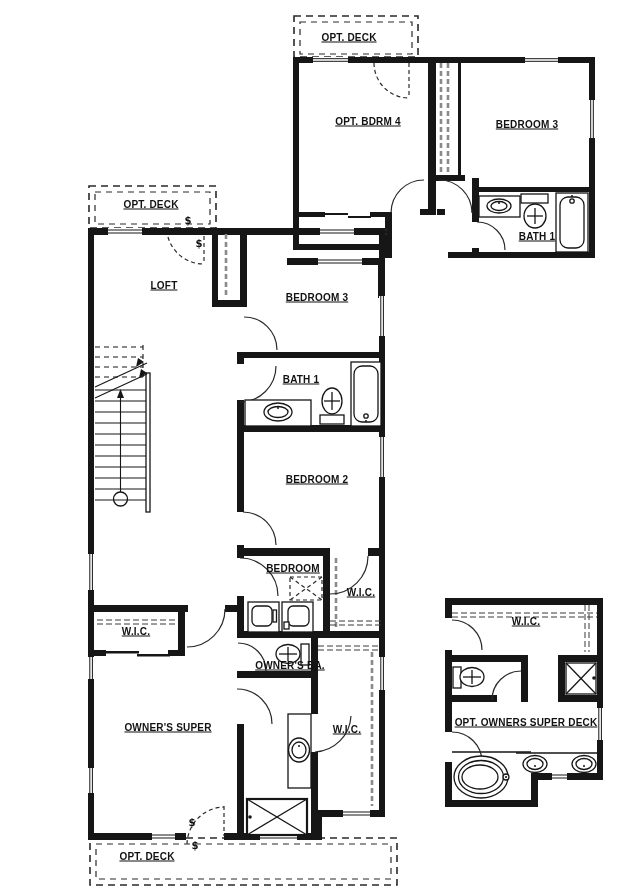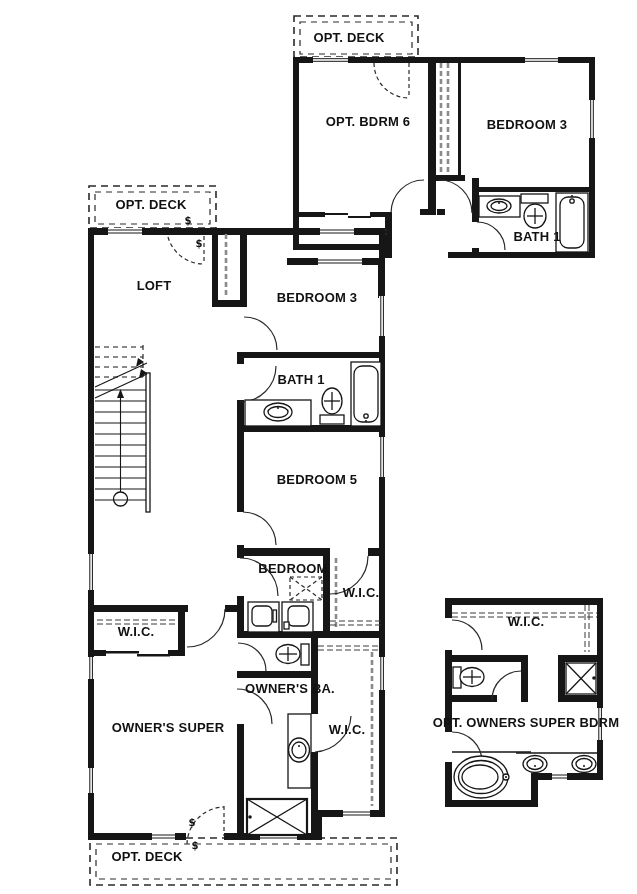--- a/index.html
+++ b/index.html
@@ -1,20 +1,20 @@
 <!DOCTYPE html>
 <html><head>
 <meta charset="utf-8">
 <style>
   html,body{margin:0;padding:0;background:#ffffff;}
   .stage{position:relative;width:637px;height:894px;background:#ffffff;overflow:hidden;
          font-family:"Liberation Sans",sans-serif;}
   .stage svg{position:absolute;left:0;top:0;}
-  .lbl{position:absolute;transform:translate(-50%,-50%);font-weight:bold;font-size:13px;
-       letter-spacing:.2px;color:#111;white-space:nowrap;
+  .lbl{position:absolute;transform:translate(-50%,-50%);font-weight:bold;font-size:10px;
+       letter-spacing:.2px;color:#111;text-decoration:underline;white-space:nowrap;
        font-family:"Liberation Sans",sans-serif;}
   .sym{position:absolute;transform:translate(-50%,-50%);font-weight:bold;font-size:10px;color:#111;
        font-family:"DejaVu Sans",sans-serif;}
   .wall{fill:#161616;}
   .thin{stroke:#161616;stroke-width:1.3;fill:none;}
   .fix{stroke:#161616;stroke-width:1.3;fill:#ffffff;}
   .arc{stroke:#2a2a2a;stroke-width:1.2;fill:none;}
   .darc{stroke:#2a2a2a;stroke-width:1.2;fill:none;stroke-dasharray:4 3;}
   .deck{stroke:#2a2a2a;stroke-width:1.6;fill:none;stroke-dasharray:7 5;}
   .deck2{stroke:#2a2a2a;stroke-width:1.2;fill:none;stroke-dasharray:6 5;}
@@ -365,37 +365,37 @@
       <ellipse class="fix" cx="481" cy="777" rx="27" ry="21"></ellipse>
       <ellipse class="fix" cx="481" cy="777" rx="22.5" ry="16.5"></ellipse>
       <ellipse class="fix" cx="480" cy="777" rx="18" ry="12"></ellipse>
       <circle class="fix" cx="506" cy="777" r="3"></circle>
       <circle cx="506" cy="777" r="1.1" fill="#161616"></circle>
     </g>
   </g>
 </svg>
 
 <span class="lbl" style="left:349px;top:37px">OPT. DECK</span>
-<span class="lbl" style="left:368px;top:121px">OPT. BDRM 6</span>
+<span class="lbl" style="left:368px;top:121px">OPT. BDRM 4</span>
 <span class="lbl" style="left:527px;top:124px">BEDROOM 3</span>
 <span class="lbl" style="left:537px;top:236px">BATH 1</span>
 
 <span class="lbl" style="left:151px;top:204px">OPT. DECK</span>
-<span class="lbl" style="left:154px;top:285px">LOFT</span>
+<span class="lbl" style="left:164px;top:285px">LOFT</span>
 <span class="lbl" style="left:317px;top:297px">BEDROOM 3</span>
 <span class="lbl" style="left:301px;top:379px">BATH 1</span>
-<span class="lbl" style="left:317px;top:479px">BEDROOM 5</span>
+<span class="lbl" style="left:317px;top:479px">BEDROOM 2</span>
 <span class="lbl" style="left:293px;top:568px">BEDROOM</span>
 <span class="lbl" style="left:361px;top:592px">W.I.C.</span>
 <span class="lbl" style="left:136px;top:631px">W.I.C.</span>
-<span class="lbl" style="left:290px;top:688px">OWNER'S BA.</span>
+<span class="lbl" style="left:290px;top:665px">OWNER'S BA.</span>
 <span class="lbl" style="left:168px;top:727px">OWNER'S SUPER</span>
 <span class="lbl" style="left:347px;top:729px">W.I.C.</span>
 <span class="lbl" style="left:147px;top:856px">OPT. DECK</span>
 
 <span class="lbl" style="left:526px;top:621px">W.I.C.</span>
-<span class="lbl" style="left:526px;top:722px">OPT. OWNERS SUPER BDRM</span>
+<span class="lbl" style="left:526px;top:722px">OPT. OWNERS SUPER DECK</span>
 
 <span class="sym" style="left:188px;top:220px">$</span>
 <span class="sym" style="left:199px;top:243px">$</span>
 <span class="sym" style="left:192px;top:822px">$</span>
 <span class="sym" style="left:195px;top:845px">$</span>
 </div>
 
 </body></html>

